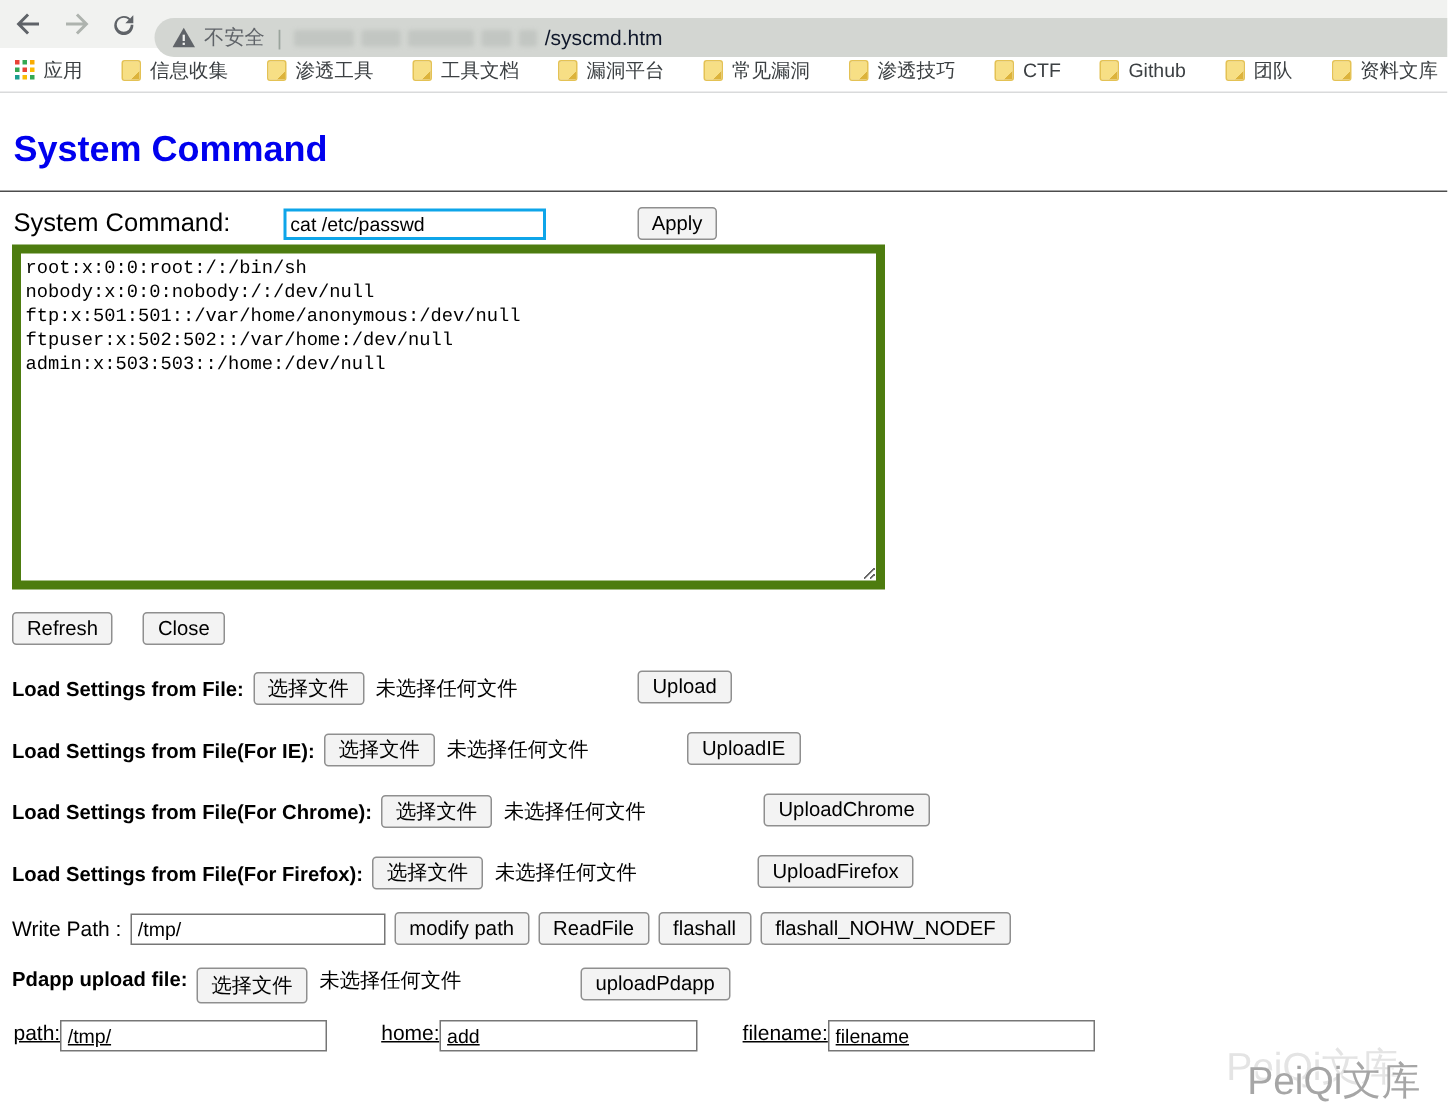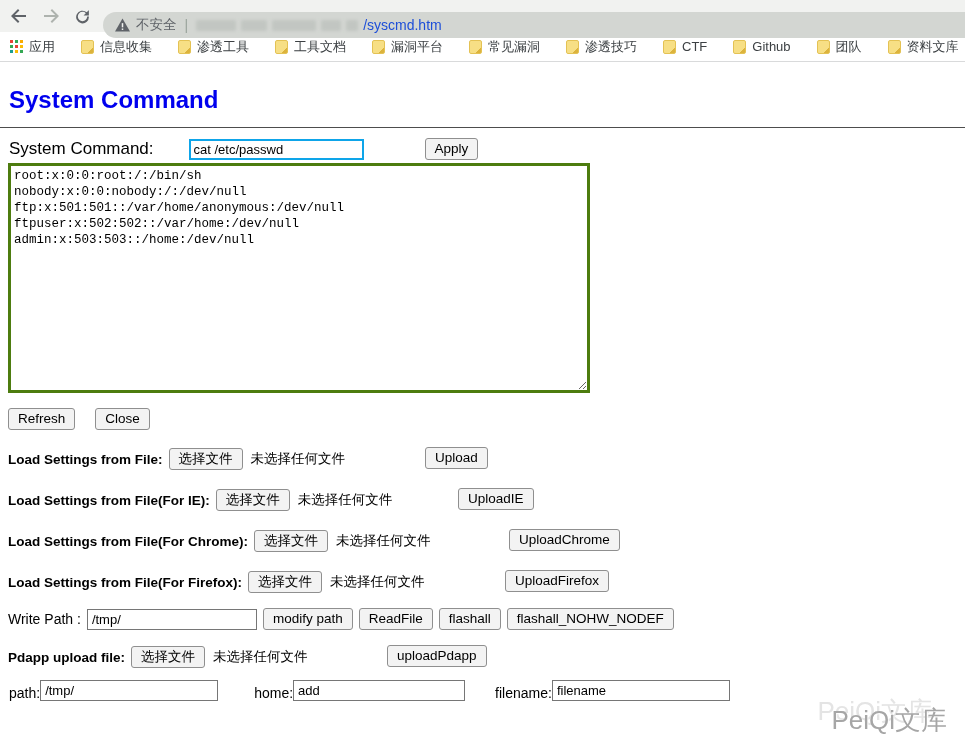--- a/index.html
+++ b/index.html
@@ -10,21 +10,21 @@
   .toolbar { height:32px; background:#f1f2f0; display:flex; align-items:center; padding-left:10px; }
   .nav-icons { display:flex; align-items:center; gap:14px; margin-right:12px; }
   .nav-icons svg { display:block; }
   .omnibox { flex:1; height:26px; background:#d3d6d2; border-radius:13px 0 0 13px;
     display:flex; align-items:center; padding-left:12px; font-size:14px; color:#202124; overflow:hidden;margin-top:17px; }
   .warn-tri { display:flex; align-items:center; margin-right:6px; }
   .sec-label { color:#5f6368; font-size:13.5px; }
   .omni-sep { color:#9aa49c; margin:0 8px 0 8px; }
   .redact { display:inline-block; height:11px; border-radius:2px; background:#c2c6c2;
     filter:blur(1.4px); margin-right:5px; vertical-align:middle; }
-  .url-suffix { color:#1d4ed8; }
+  .url-suffix { color:#0f172a; }
 
   .bookmarks { height:30px; background:#ffffff; display:flex; align-items:center;
     padding-left:10px; border-bottom:1px solid #d9dadb; }
   .bm-item { display:flex; align-items:center; gap:6px; margin-right:26px; font-size:13px;
     color:#3c4043; white-space:nowrap; }
   .apps-grid { width:13px; height:13px; display:grid; grid-template-columns:repeat(3,3px);
     grid-template-rows:repeat(3,3px); gap:2px; }
   .apps-grid i { display:block; }
   .note-icon { width:13px; height:14px; border-radius:2px;
     background:linear-gradient(-45deg, #dcb33c 0 4px, #f7df85 4px);
@@ -38,38 +38,38 @@
 
   .cmd-row { display:flex; align-items:center; margin:10px 0 0 9px; }
   .cmd-label { font-size:17px; }
   .cmd-input { width:175px; height:21px; border:2px solid #0ea5e9; font-size:13px;
     padding:1px 3px; margin-left:35px; font-family:"Liberation Sans",sans-serif; }
   .btn { background:#f3f3f3; border:1px solid #8f8f8f; border-radius:3px; font-size:13.5px;
     color:#000; padding:2px 9px; font-family:"Liberation Sans",sans-serif; line-height:16px; }
   .apply-btn { margin-left:61px; }
 
   .out-area { display:block; margin:3px 0 0 8px; width:582px; height:230px;
-    border:3px solid #4d7c0f; font-family:"Liberation Mono","DejaVu Sans Mono",monospace;
+    border:6px solid #4d7c0f; font-family:"Liberation Mono","DejaVu Sans Mono",monospace;
     font-size:12.5px; line-height:16px; padding:2px 3px; resize:both; color:#000; background:#fff; }
 
   .btn-row { margin:15px 0 0 8px; display:flex; gap:20px; }
 
   .upload-row { position:relative; margin:17px 0 0 8px; height:24px; display:flex; align-items:center; }
   .lbl-bold { font-weight:bold; font-size:13.5px; white-space:nowrap; }
   .choose-btn { margin-left:6px; }
   .nofile { font-size:13.5px; margin-left:8px; }
   .abs-btn { position:absolute; top:0; }
 
   .write-row { display:flex; align-items:center; margin:14px 0 0 8px; gap:6px; }
   .plain-lbl { font-size:14px; white-space:nowrap; }
   .path-input { width:170px; height:21px; border:1px solid #767676; font-size:13px; padding:1px 4px; }
 
-  .pdapp-row { position:relative; margin:15px 1px 0 8px; height:24px; display:flex; align-items:center; }
-
-  .fields-row { display:flex; align-items:flex-end; margin:11px 16px 0 9px; }
+  .pdapp-row { position:relative; margin:15px 1px 0 8px; height:24px; display:flex; }
+
+  .fields-row { display:flex; align-items:flex-start; margin:11px 16px 0 9px;text-decoration:underline; }
   .f-input { height:21px; border:1px solid #767676; font-size:13px; padding:1px 4px; }
 
   .watermark { position:absolute; right:18px; bottom:4px; font-size:26px; color:#a6a6a6;
     text-shadow:1px 1px 1px #ffffff; white-space:nowrap; }
   .watermark .ghost { position:absolute; left:-14px; top:-9px; color:#e4e4e4; text-shadow:none; }
   .watermark .main { position:relative; }
 </style>
 </head>
 <body>
 

